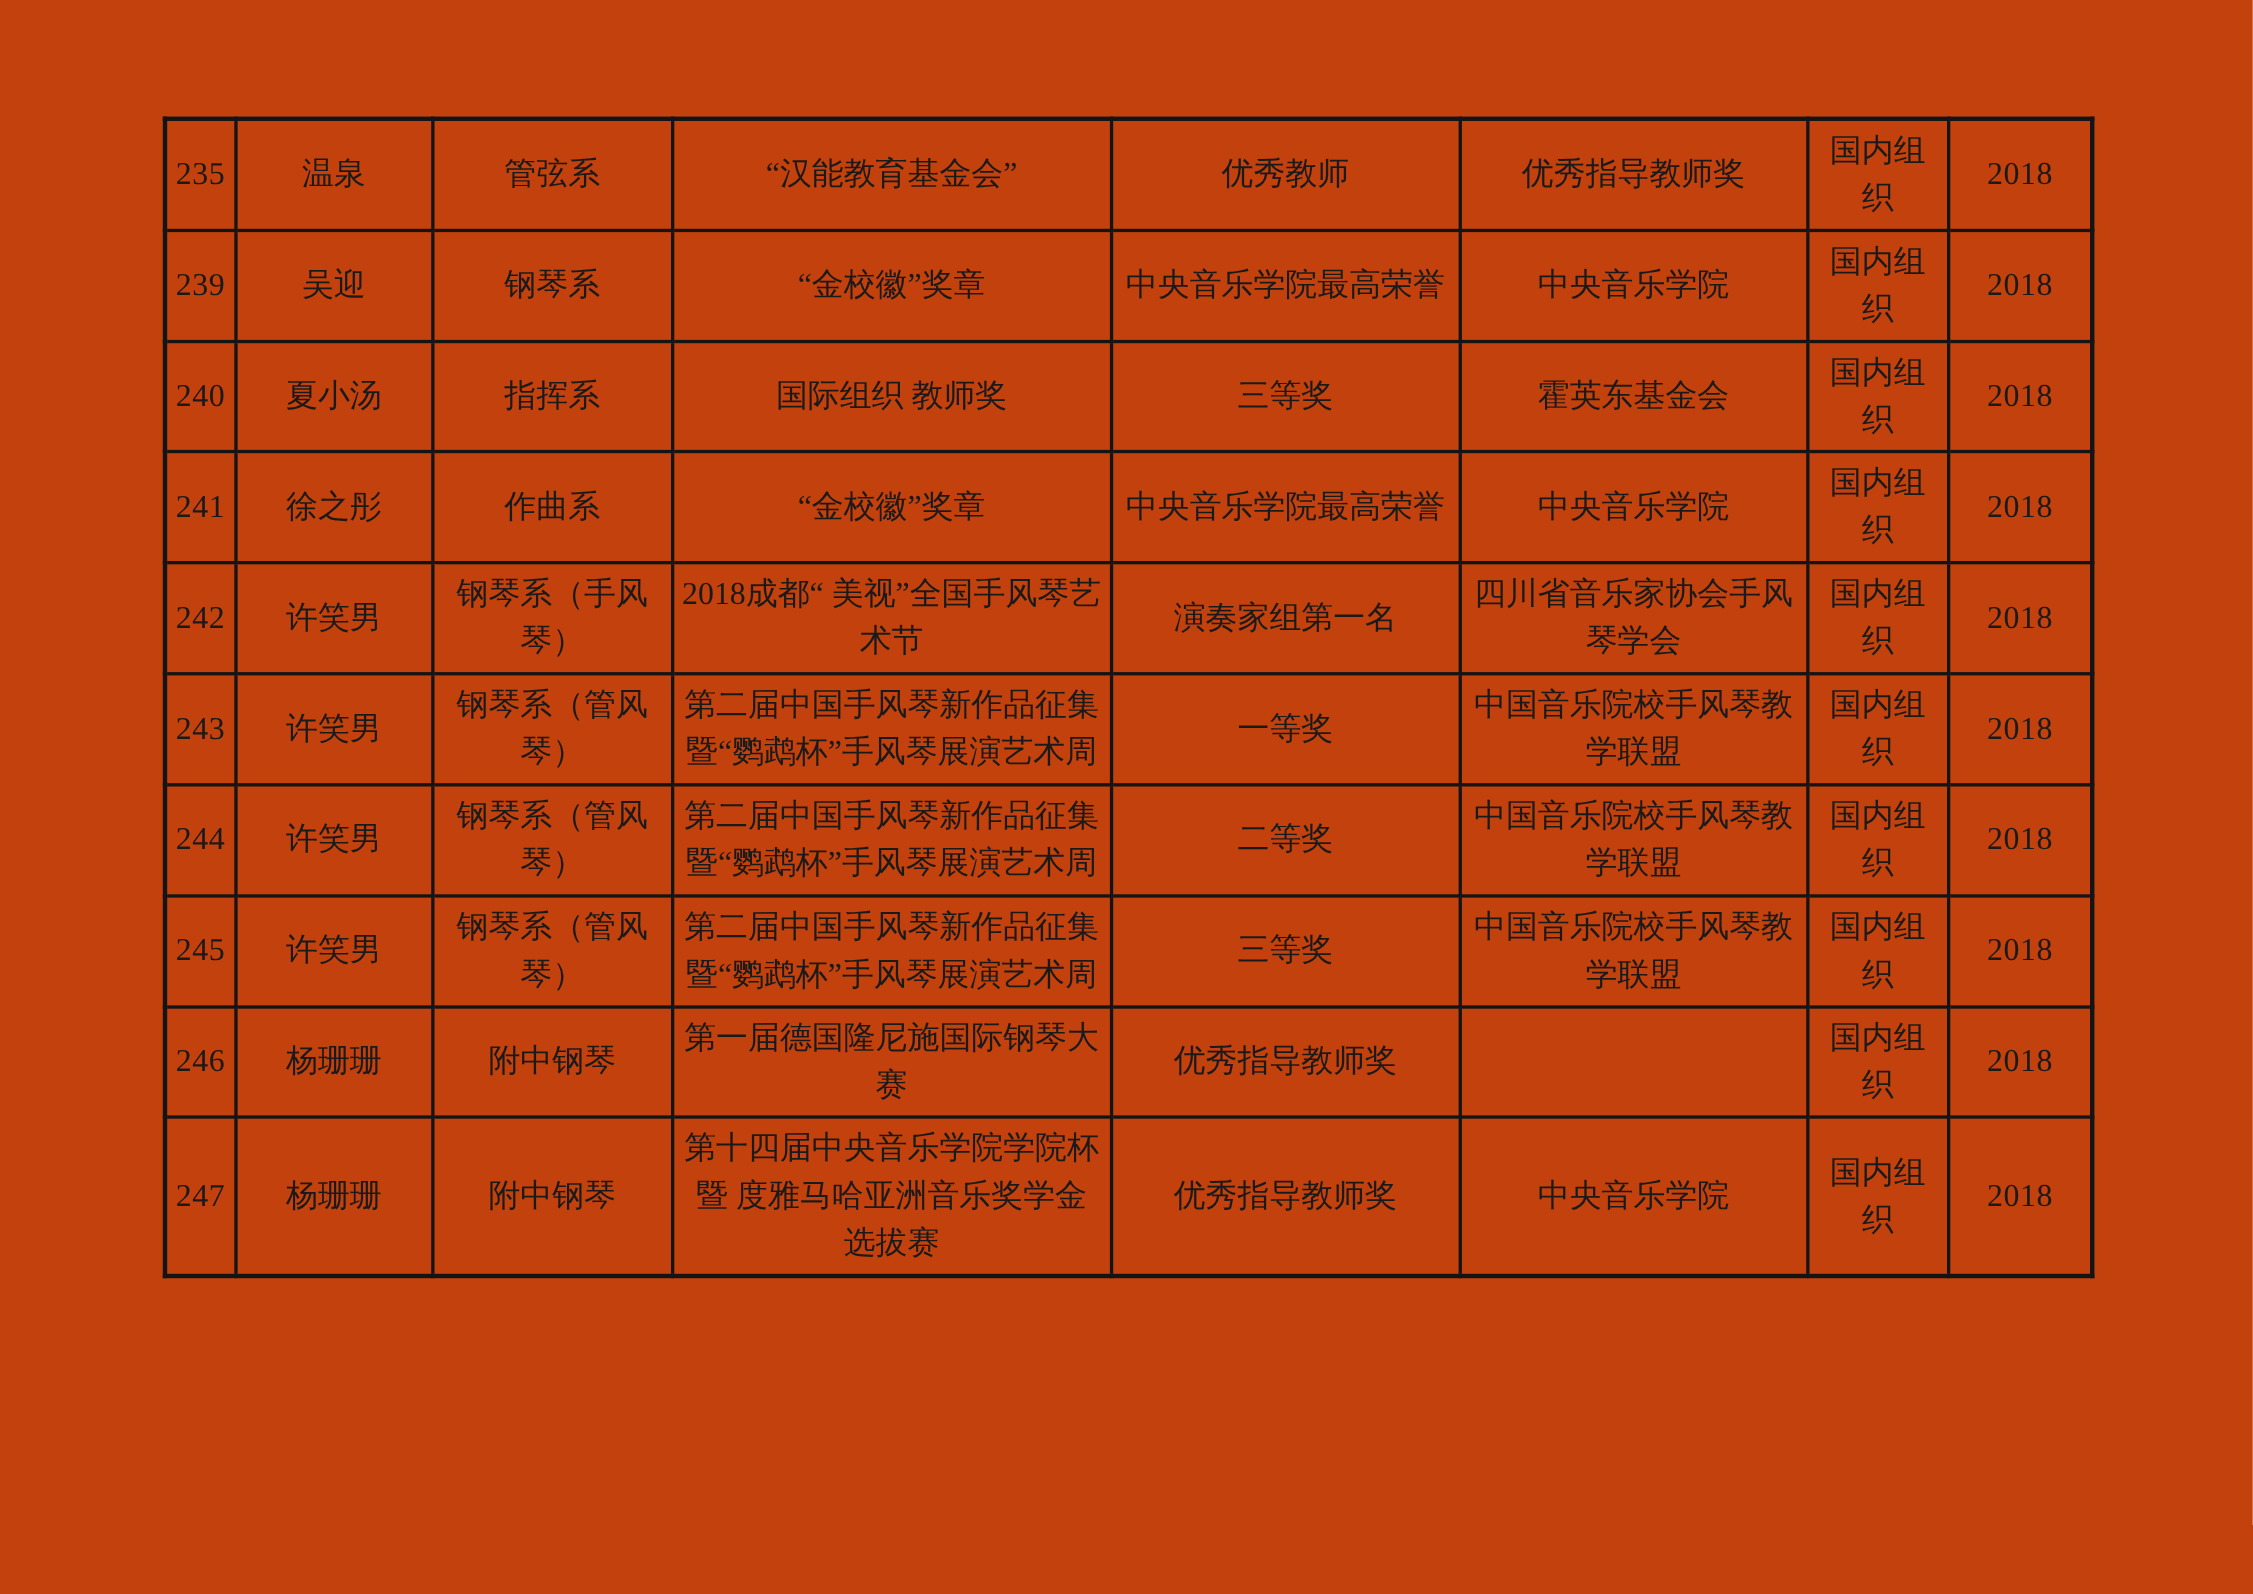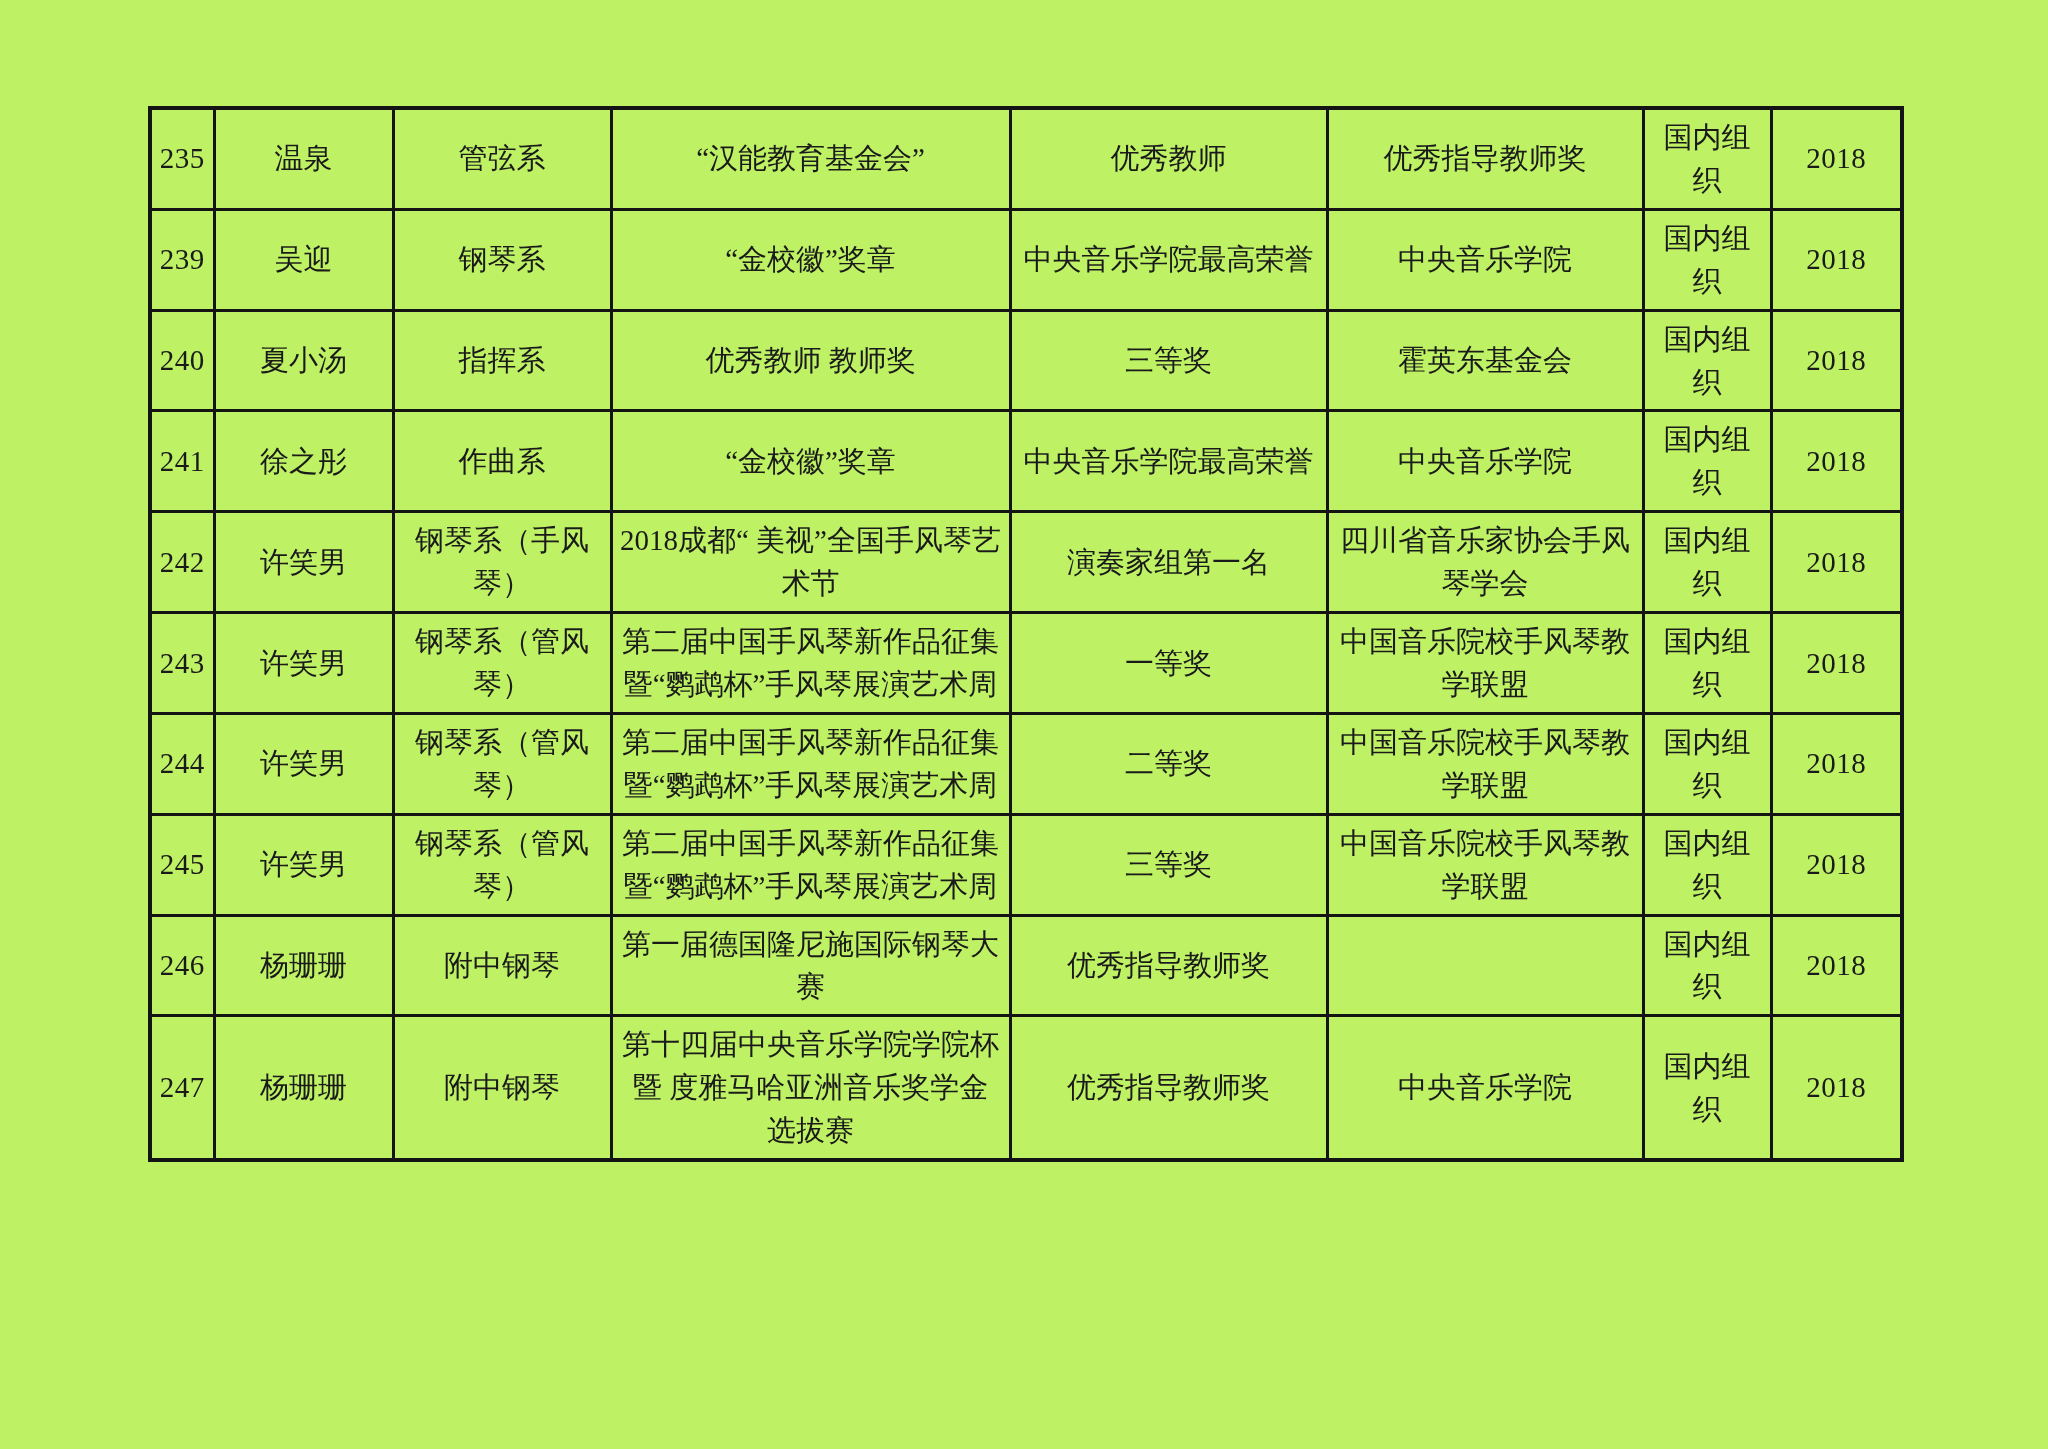--- a/index.html
+++ b/index.html
@@ -11,21 +11,21 @@
     height: 1449px;
     background: #ffffff;
     font-family: "Liberation Serif", "DejaVu Serif", serif;
     color: #1a1a1a;
     overflow: hidden;
   }
   .sheet {
     position: relative;
     width: 2048px;
     height: 1449px;
-    background: #bef264;
+    background: #c2410c;
   }
   table.awards {
     position: absolute;
     left: 148px;
     top: 106px;
     width: 1752px;
     border-collapse: collapse;
     table-layout: fixed;
     border: 4px solid #141414;
   }
@@ -80,21 +80,21 @@
     <td class="c-event">“金校徽”奖章</td>
     <td class="c-award">中央音乐学院最高荣誉</td>
     <td class="c-org">中央音乐学院</td>
     <td class="c-type">国内组织</td>
     <td class="c-year">2018</td>
   </tr>
         <tr>
     <td class="c-no">240</td>
     <td class="c-name">夏小汤</td>
     <td class="c-dept">指挥系</td>
-    <td class="c-event">优秀教师 教师奖</td>
+    <td class="c-event">国际组织 教师奖</td>
     <td class="c-award">三等奖</td>
     <td class="c-org">霍英东基金会</td>
     <td class="c-type">国内组织</td>
     <td class="c-year">2018</td>
   </tr>
         <tr>
     <td class="c-no">241</td>
     <td class="c-name">徐之彤</td>
     <td class="c-dept">作曲系</td>
     <td class="c-event">“金校徽”奖章</td>

